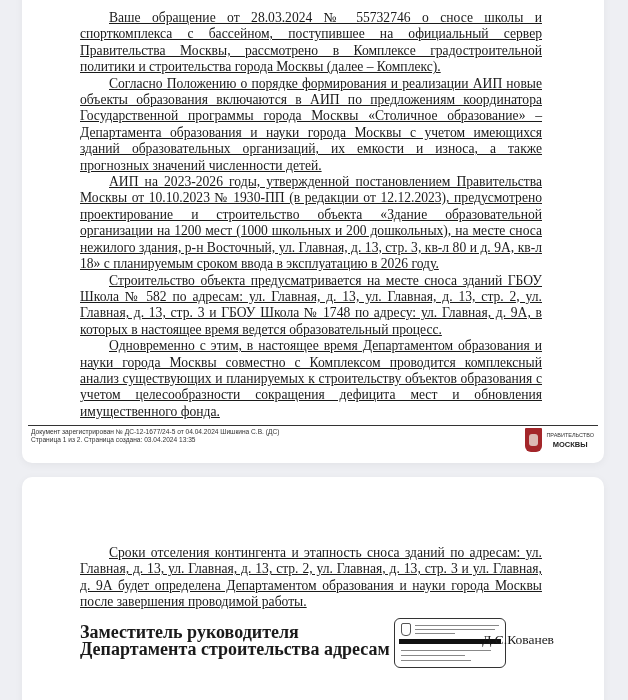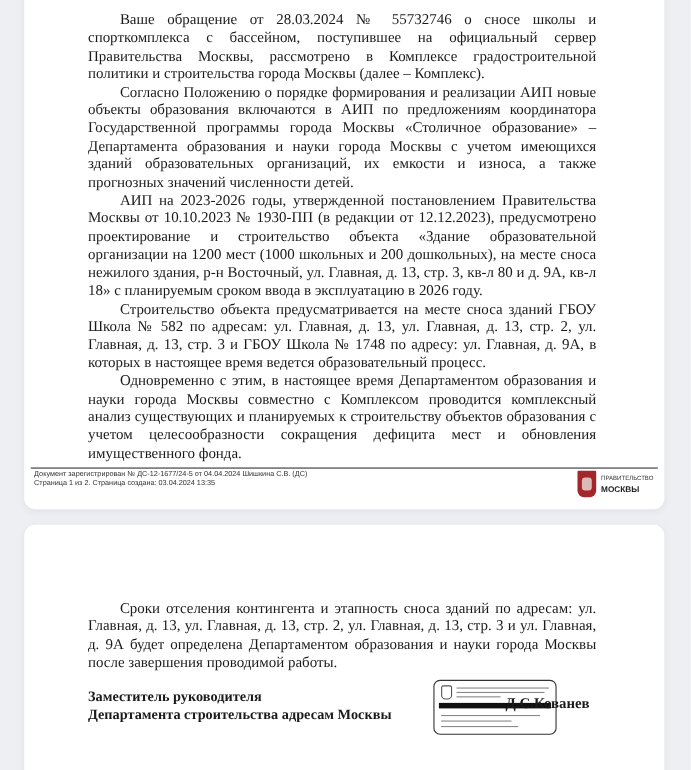--- a/index.html
+++ b/index.html
@@ -21,64 +21,64 @@
     #page2 { top: 477px; height: 240px; }
     .body-text {
       position: absolute;
       left: 58px; right: 62px;
       font-size: 13.6px;
       line-height: 16.4px;
       text-align: justify;
     }
     #page1 .body-text { top: 22px; }
     #page2 .body-text { top: 68px; }
-    .body-text p { margin: 0; text-indent: 29px; }
+    .body-text p { margin: 0; text-indent: 29px; text-decoration: underline; }
     .footer {
       position: absolute; left: 0; right: 0; top: 437px; height: 38px;
       border-top: 1.5px solid #333;
       margin: 0 6px;
     }
     .footer-text {
       position: absolute; left: 3px; top: 2px;
       font-family: "Liberation Sans", sans-serif;
       font-size: 6.6px; line-height: 8px; color: #333;
     }
     .gov-logo {
       position: absolute; right: 4px; top: 2px;
       display: flex; align-items: center; gap: 4px;
     }
     .coat {
       width: 17px; height: 24px; background: #a3262a;
       border-radius: 1px 1px 6px 6px;
       display: flex; align-items: center; justify-content: center;
     }
     .coat span { width: 9px; height: 12px; background: #e9e0d8; border-radius: 3px; opacity: .8; }
-    .gov-name { font-family: "Liberation Sans", sans-serif; line-height: 9px; }
+    .gov-name { font-family: "Liberation Sans", sans-serif; line-height: 9px; text-align: center; }
     .gov-name .l1 { font-size: 5.5px; color:#333; display:block; }
     .gov-name .l2 { font-size: 7.5px; font-weight: bold; color:#222; display:block; }
     .signature {
       position: absolute; left: 58px; right: 40px; top: 141px; height: 60px;
     }
     .sig-title {
       position: absolute; left: 0; top: 6px;
-      font-weight: bold; font-size: 13px; line-height: 17px;
+      font-weight: bold; font-size: 18px; line-height: 17px;
     }
     .stamp {
       position: absolute; left: 314px; top: 0; width: 110px; height: 48px;
       border: 1px solid #333; border-radius: 6px; background: #fff;
     }
     .stamp .emblem {
       position: absolute; left: 6px; top: 4px; width: 8px; height: 11px;
       border: 1px solid #555; border-radius: 2px 2px 4px 4px;
     }
     .stamp .line { position: absolute; height: 1px; background: #888; }
     .stamp .bar { position: absolute; left: 4px; right: 4px; top: 20px; height: 5px; background: #111; }
     .sig-name {
-      position: absolute; right: 28px; top: 14px;
-      font-weight: bold; font-size: 13.5px;
+      position: absolute; right: 10px; top: 14px;
+      font-weight: normal; font-size: 13.5px;
     }
   </style>
 </head>
 <body>
 
 <div class="page" id="page1">
   <div class="body-text">
     <p>Ваше обращение от 28.03.2024 № 55732746 о сносе школы и спорткомплекса с бассейном, поступившее на официальный сервер Правительства Москвы, рассмотрено в Комплексе градостроительной политики и строительства города Москвы (далее – Комплекс).</p>
     <p>Согласно Положению о порядке формирования и реализации АИП новые объекты образования включаются в АИП по предложениям координатора Государственной программы города Москвы «Столичное образование» – Департамента образования и науки города Москвы с учетом имеющихся зданий образовательных организаций, их емкости и износа, а также прогнозных значений численности детей.</p>
     <p>АИП на 2023-2026 годы, утвержденной постановлением Правительства Москвы от 10.10.2023 № 1930-ПП (в редакции от 12.12.2023), предусмотрено проектирование и строительство объекта «Здание образовательной организации на 1200 мест (1000 школьных и 200 дошкольных), на месте сноса нежилого здания, р-н Восточный, ул. Главная, д. 13, стр. 3, кв-л 80 и д. 9А, кв-л 18» с планируемым сроком ввода в эксплуатацию в 2026 году.</p>

